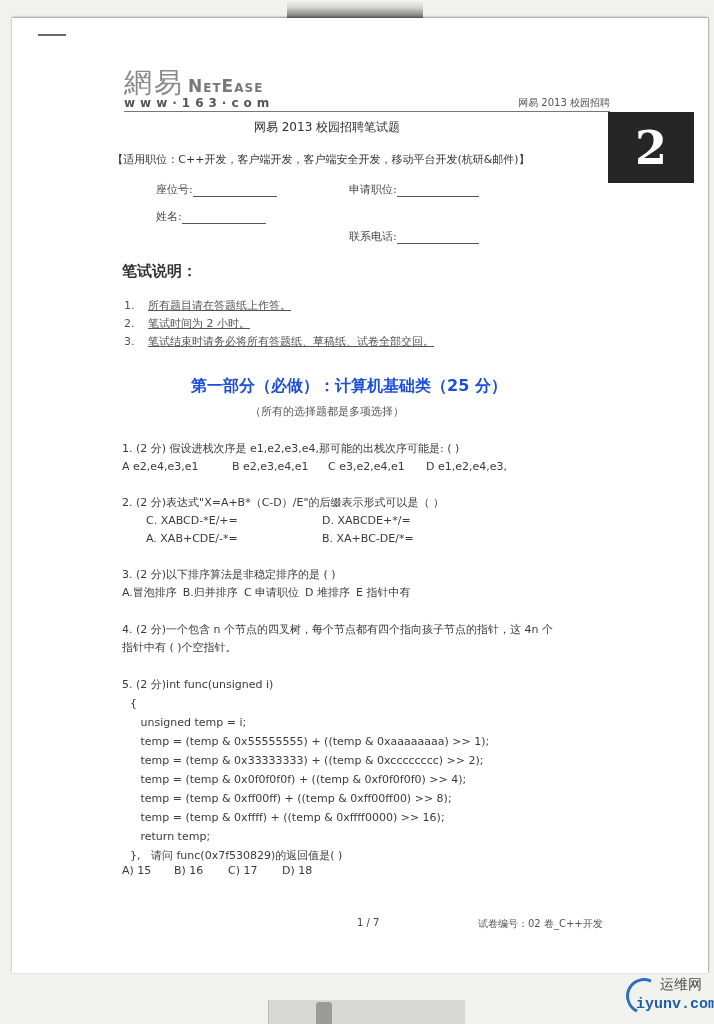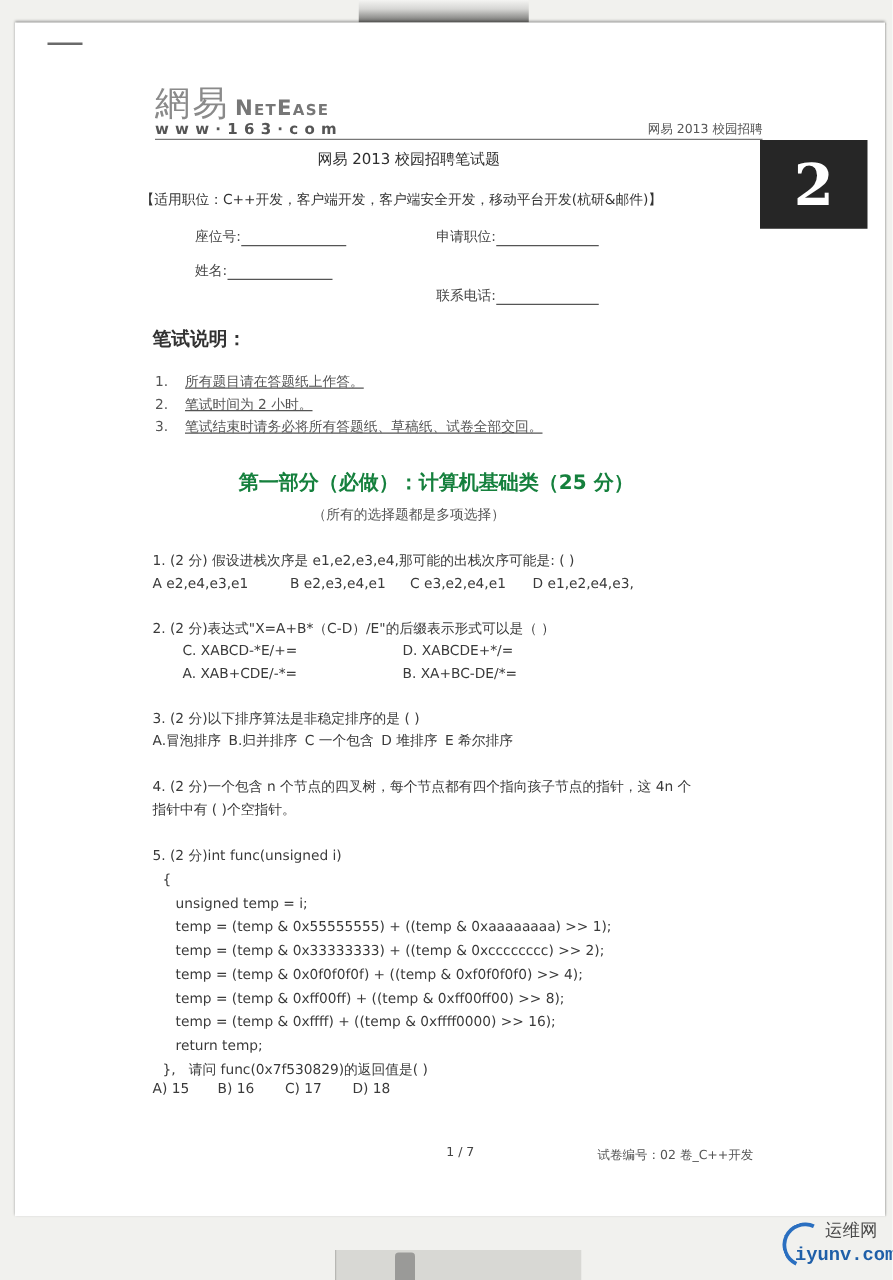--- a/index.html
+++ b/index.html
@@ -32,21 +32,21 @@
     color:#fff; font-family:"DejaVu Serif",serif; font-size:46px; font-weight:bold;
     display:flex; align-items:center; justify-content:center;
   }
   .title { position:absolute; left:0; width:714px; top:119px; text-align:center; font-size:12px; color:#2e2e2e; padding-right:60px; box-sizing:border-box; }
   .subtitle { position:absolute; left:0; width:714px; top:152px; text-align:center; font-size:11px; color:#333; padding-right:72px; box-sizing:border-box; }
   .field { position:absolute; font-size:11px; color:#444; }
   .field .line { display:inline-block; border-bottom:1px solid #555; vertical-align:bottom; height:10px; }
   .section-h { position:absolute; left:122px; top:262px; font-size:15px; font-weight:bold; color:#333; }
   .notes { position:absolute; left:124px; top:297px; font-size:11px; color:#555; line-height:18px;text-decoration:underline; }
   .notes .num { display:inline-block; width:24px; }
-  .part-title { position:absolute; left:0; width:714px; top:376px; text-align:center; font-size:16px; font-weight:bold; color:#15803d; padding-right:16px; box-sizing:border-box; }
+  .part-title { position:absolute; left:0; width:714px; top:376px; text-align:center; font-size:16px; font-weight:bold; color:#1d4ed8; padding-right:16px; box-sizing:border-box; }
   .part-sub { position:absolute; left:0; width:714px; top:404px; text-align:center; font-size:11px; color:#555; padding-right:60px; box-sizing:border-box; }
   .q { position:absolute; left:122px; font-size:11px; color:#3a3a3a; line-height:18px; white-space:nowrap; }
   .opts span { display:inline-block; }
   .code { position:absolute; left:130px; font-size:11px; line-height:19px; color:#3a3a3a; white-space:pre; }
   .footer-page { position:absolute; left:357px; top:917px; font-size:10px; color:#444; }
   .footer-code { position:absolute; left:478px; top:917px; font-size:10px; color:#555; }
   .bottom-strip { position:absolute; left:268px; top:1000px; width:196px; height:24px; background:#d8d8d4; border-left:1px solid #b8b8b4; }
   .bottom-glyph { position:absolute; left:316px; top:1002px; width:16px; height:22px; background:#9a9a98; border-radius:3px 3px 0 0; }
   .watermark { position:absolute; left:616px; top:970px; width:98px; height:54px;font-family:Liberation Mono, monospace; }
   .wm-cn { position:absolute; left:44px; top:6px; font-size:14px; color:#4a4a4a; }
@@ -108,21 +108,21 @@
     <span style="width:176px">C. XABCD-*E/+=</span><span>D. XABCDE+*/=</span>
   </div>
   <div class="opts" style="padding-left:24px;">
     <span style="width:176px">A. XAB+CDE/-*=</span><span>B. XA+BC-DE/*=</span>
   </div>
 </div>
 
 <div class="q" style="top:566px;">
   <div>3.   (2 分)以下排序算法是非稳定排序的是 (   )</div>
   <div class="opts">
-    <span style="margin-right:6px">A.冒泡排序</span><span style="margin-right:6px">B.归并排序</span><span style="margin-right:6px">C 一个包含</span><span style="margin-right:6px">D 堆排序</span><span>E 希尔排序</span>
+    <span style="margin-right:6px">A.冒泡排序</span><span style="margin-right:6px">B.归并排序</span><span style="margin-right:6px">C 申请职位</span><span style="margin-right:6px">D 堆排序</span><span>E 指针中有</span>
   </div>
 </div>
 
 <div class="q" style="top:621px;">
   <div>4.   (2 分)一个包含 n 个节点的四叉树，每个节点都有四个指向孩子节点的指针，这 4n 个</div>
   <div>指针中有 (   )个空指针。</div>
 </div>
 
 <div class="q" style="top:676px;">
   <div>5.   (2 分)int func(unsigned i)</div>

